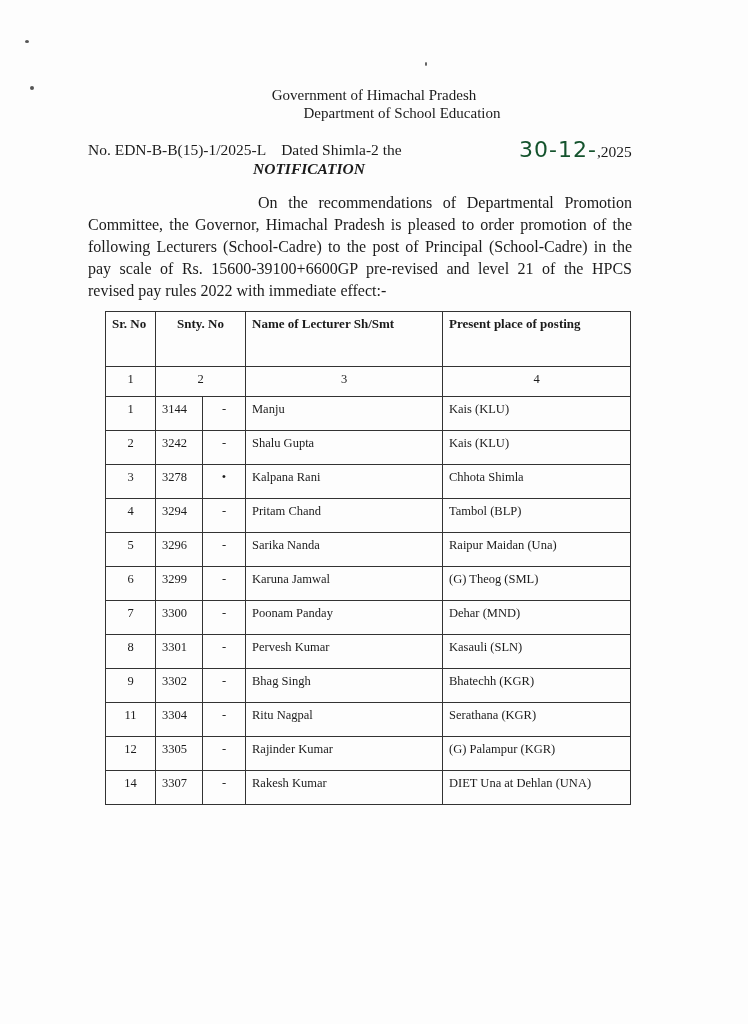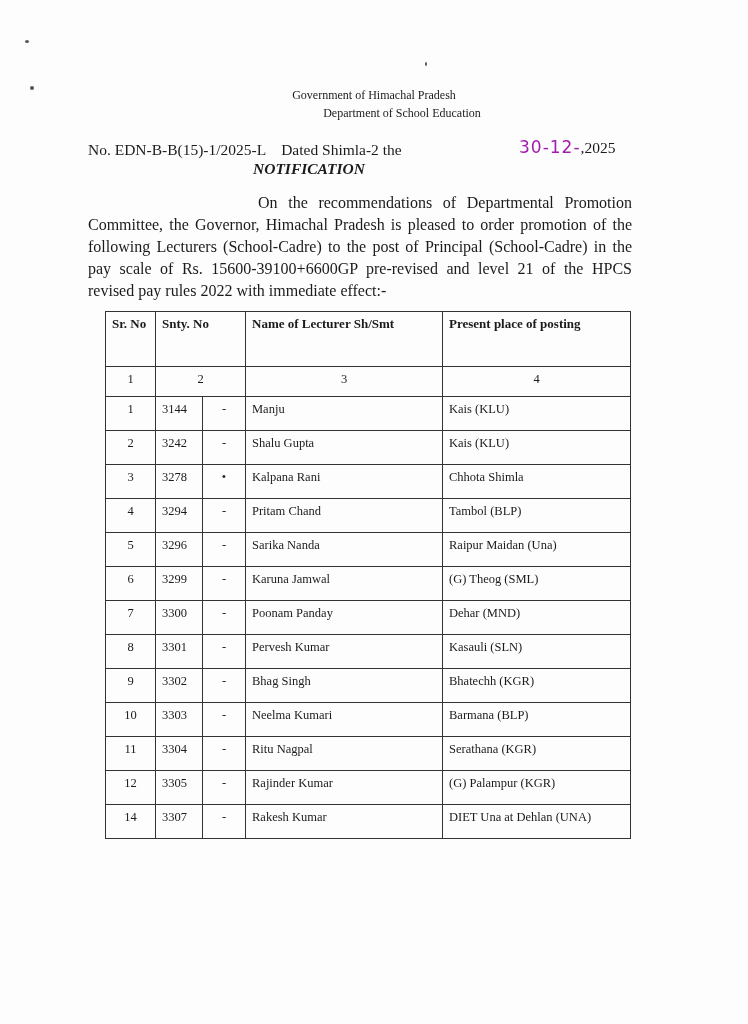--- a/index.html
+++ b/index.html
@@ -1,24 +1,24 @@
 <!DOCTYPE html>
 <html><head>
 <meta charset="utf-8">
 <style>
   html, body { margin: 0; padding: 0; }
   body {
     width: 748px; height: 1024px; background: #fdfdfd; position: relative; overflow: hidden;
     font-family: "Liberation Serif", serif; color: #1b1b1b;
   }
   .speck { position: absolute; background: #555; border-radius: 50%; }
-  .header { position: absolute; left: 0; width: 748px; text-align: center; font-size: 12px; line-height: 19px; }
+  .header { position: absolute; left: 0; width: 748px; text-align: center; font-size: 15px; line-height: 19px; }
   .ref { position: absolute; left: 88px; top: 141px; font-size: 15.5px; }
   .date { position: absolute; left: 519px; top: 137px; font-size: 15.5px; }
-  .date .hw { font-family: "DejaVu Sans", sans-serif; color: #a21caf; font-size: 17px; letter-spacing: 1px; font-weight: normal; }
+  .date .hw { font-family: "DejaVu Sans", sans-serif; color: #14532d; font-size: 22px; letter-spacing: 1px; font-weight: normal; }
   .notif-title { position: absolute; left: 253px; top: 160px; font-size: 15.5px; font-weight: bold; font-style: italic; }
   .para {
     position: absolute; left: 88px; top: 192px; width: 544px; font-size: 16px; line-height: 22px;
     text-align: justify; text-indent: 170px;
   }
   table.promo {
     position: absolute; left: 105px; top: 311px; border-collapse: collapse; font-size: 12.5px;
     font-family: "Liberation Serif", serif;
   }
   table.promo td { border: 1px solid #333; vertical-align: top; padding: 5px 6px 0 6px; height: 28px; }
@@ -46,21 +46,21 @@
 </div>
 
 <div class="notif-title">NOTIFICATION</div>
 
 <div class="para">On the recommendations of Departmental Promotion Committee, the Governor, Himachal Pradesh is pleased to order promotion of the following Lecturers (School-Cadre) to the post of Principal (School-Cadre) in the pay scale of Rs. 15600-39100+6600GP pre-revised and level 21 of the HPCS revised pay rules 2022 with immediate effect:-</div>
 
 <table class="promo">
   <tbody id="tbody">
     <tr class="hdr">
       <td class="c-sr" style="text-align:left;margin-top:9px;">Sr. No</td>
-      <td colspan="2" style="">Snty. No</td>
+      <td colspan="2" style="text-align:center;">Snty. No</td>
       <td class="c-name">Name of Lecturer Sh/Smt</td>
       <td class="c-post">Present place of posting</td>
     </tr>
     <tr class="colnum">
       <td>1</td>
       <td colspan="2">2</td>
       <td>3</td>
       <td>4</td>
     </tr>
   <tr>
@@ -120,27 +120,20 @@
         <td class="c-post">Kasauli (SLN)</td>
       </tr>
       <tr>
         <td class="c-sr">9</td>
         <td class="c-snty">3302</td>
         <td class="c-dash">-</td>
         <td class="c-name">Bhag Singh</td>
         <td class="c-post">Bhatechh (KGR)</td>
       </tr>
       <tr>
-        <td class="c-sr">10</td>
-        <td class="c-snty">3303</td>
-        <td class="c-dash">-</td>
-        <td class="c-name">Neelma Kumari</td>
-        <td class="c-post">Barmana (BLP)</td>
-      </tr>
-      <tr>
         <td class="c-sr">11</td>
         <td class="c-snty">3304</td>
         <td class="c-dash">-</td>
         <td class="c-name">Ritu Nagpal</td>
         <td class="c-post">Serathana (KGR)</td>
       </tr>
       <tr>
         <td class="c-sr">12</td>
         <td class="c-snty">3305</td>
         <td class="c-dash">-</td>

